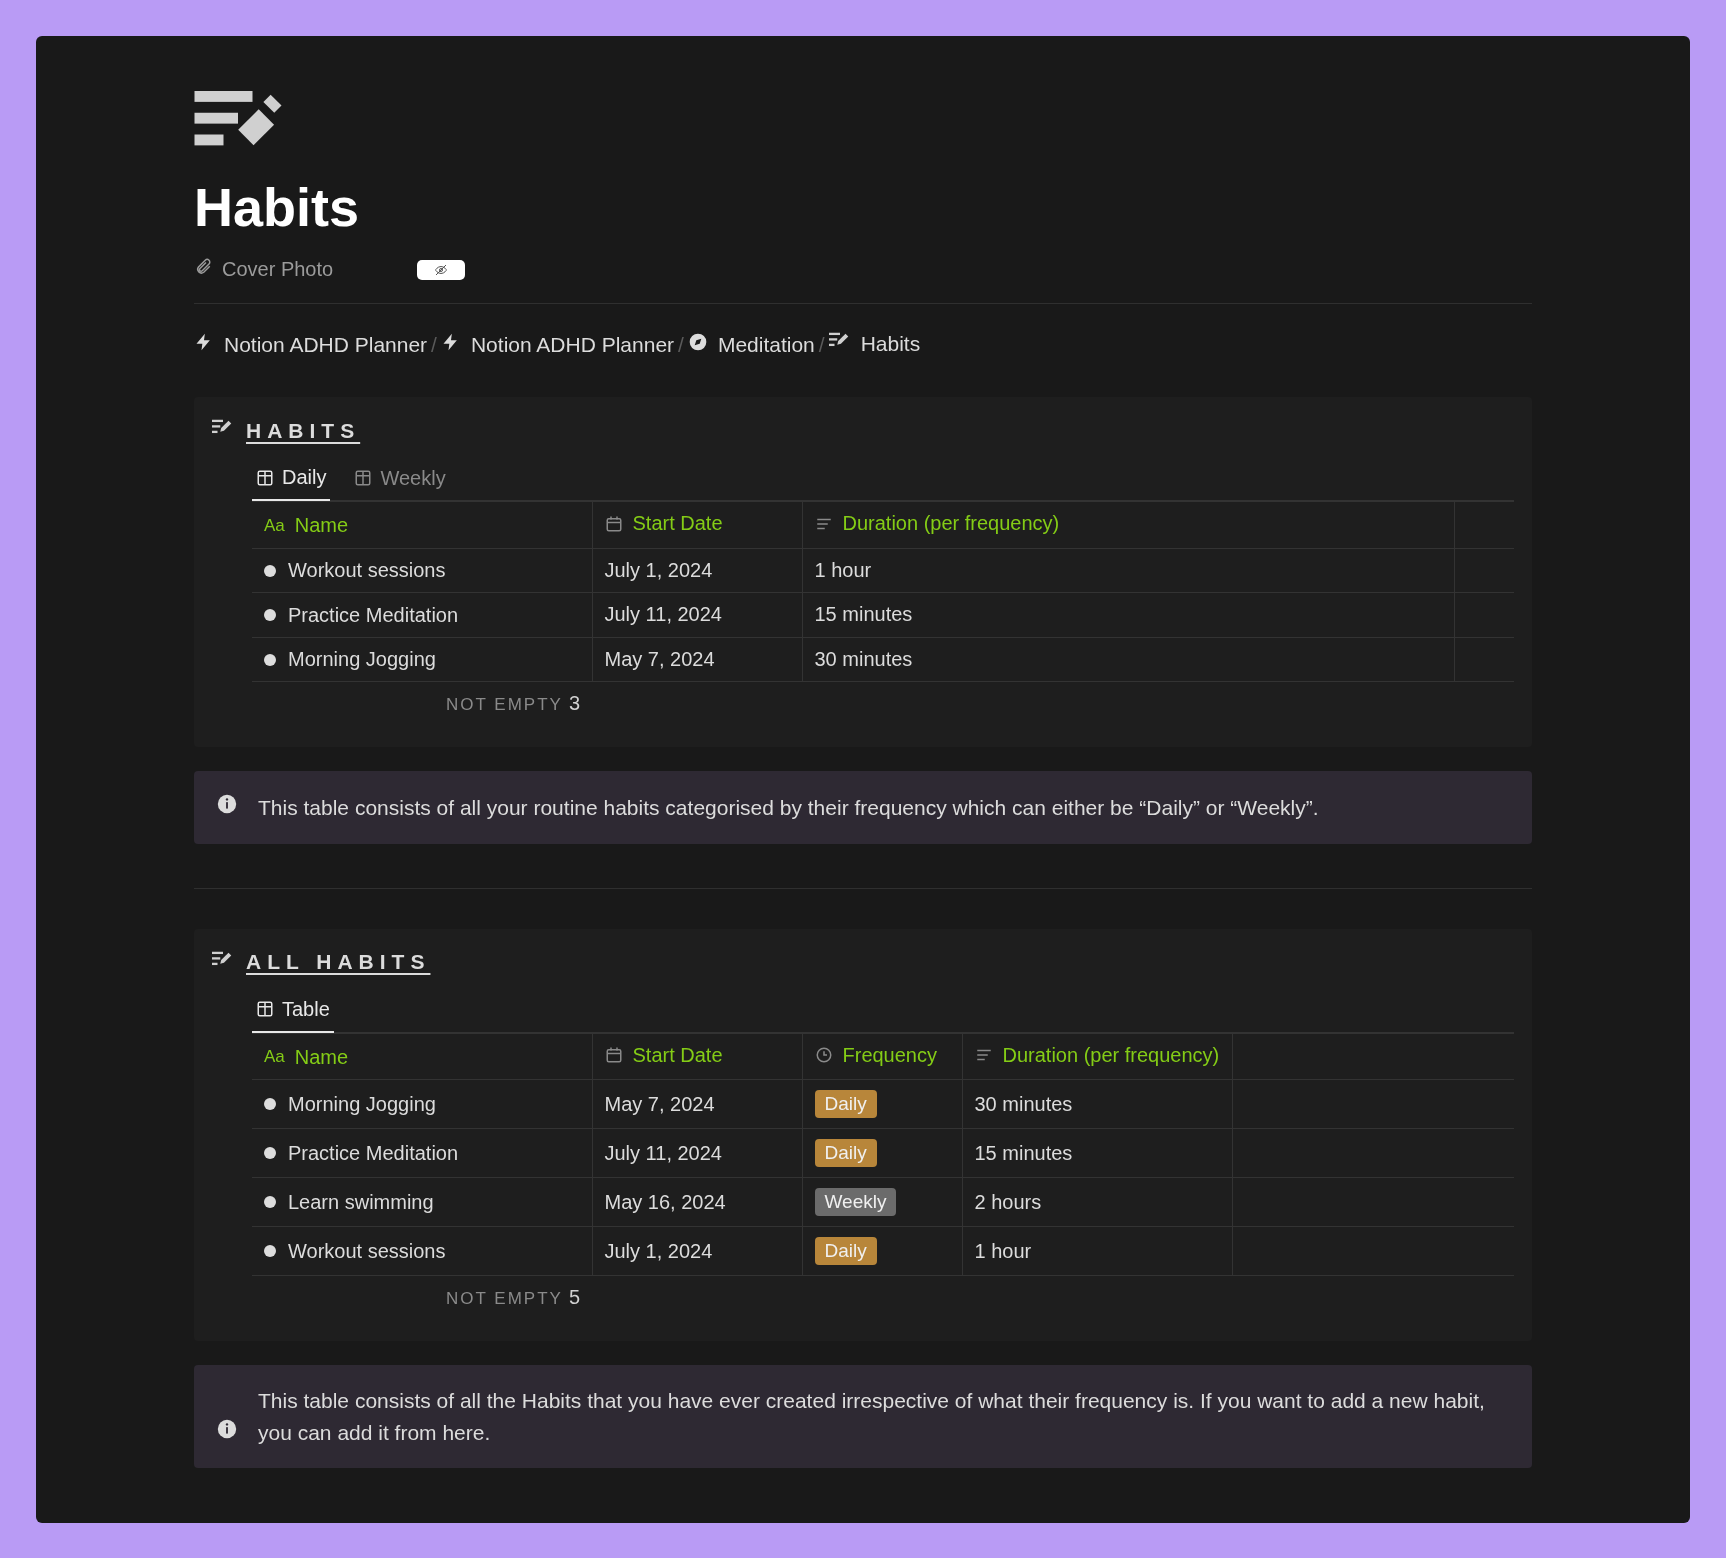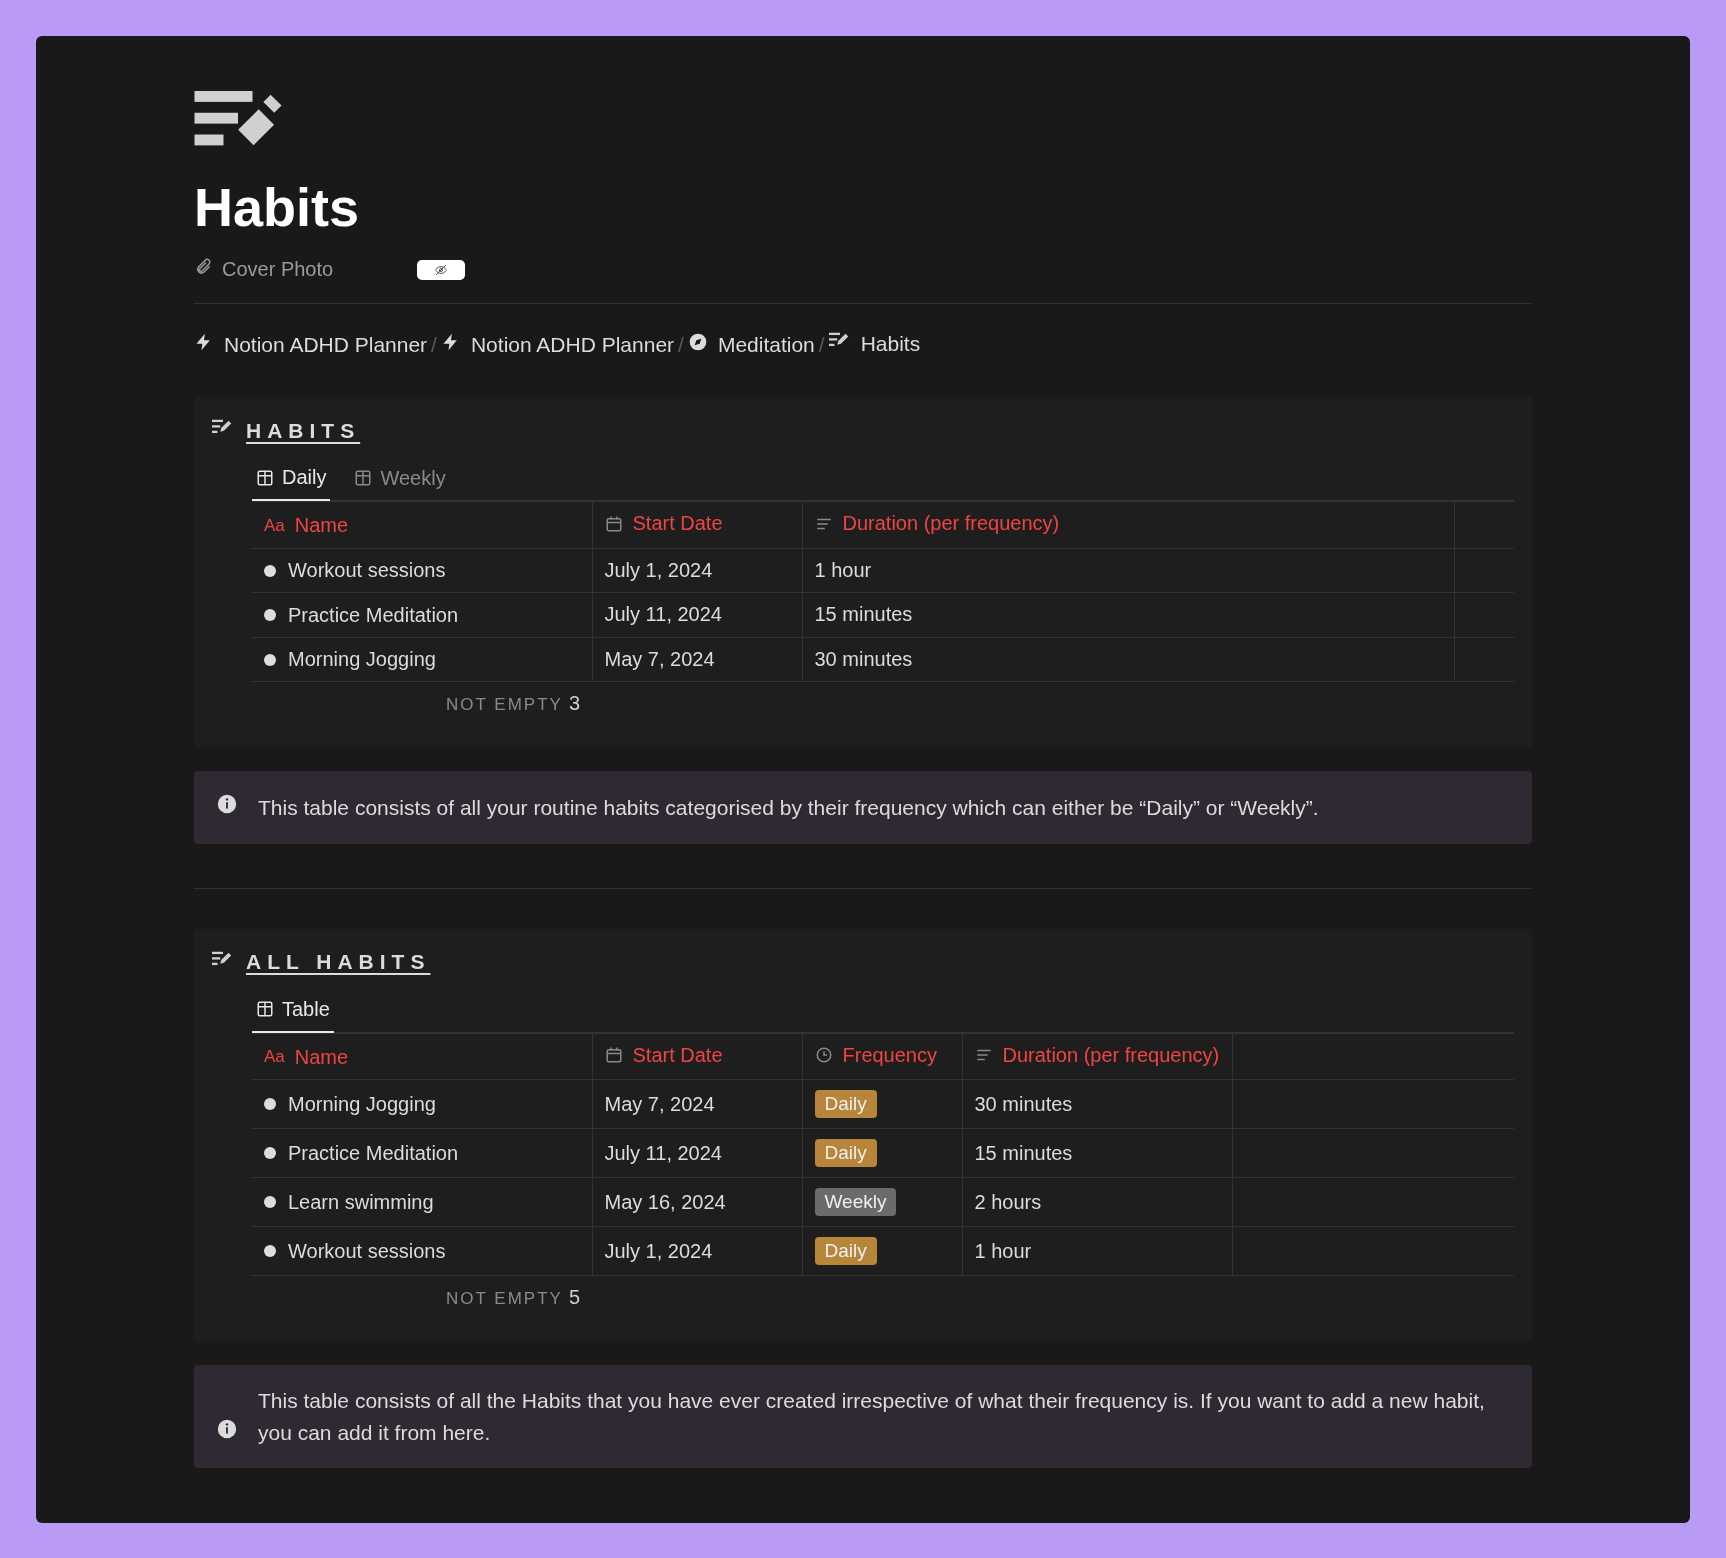--- a/index.html
+++ b/index.html
@@ -147,21 +147,21 @@
 }
 table {
   width: 100%;
   border-collapse: collapse;
   margin-left: 40px;
   width: calc(100% - 40px);
 }
 th {
   text-align: left;
   font-weight: 400;
-  color: #ef4444;
+  color: #84cc16;
   padding: 10px 12px;
   border: 1px solid #333;
   border-left: none;
   font-size: 20px;
 }
 th:first-child {
   border-left: none;
 }
 td {
   padding: 10px 12px;

